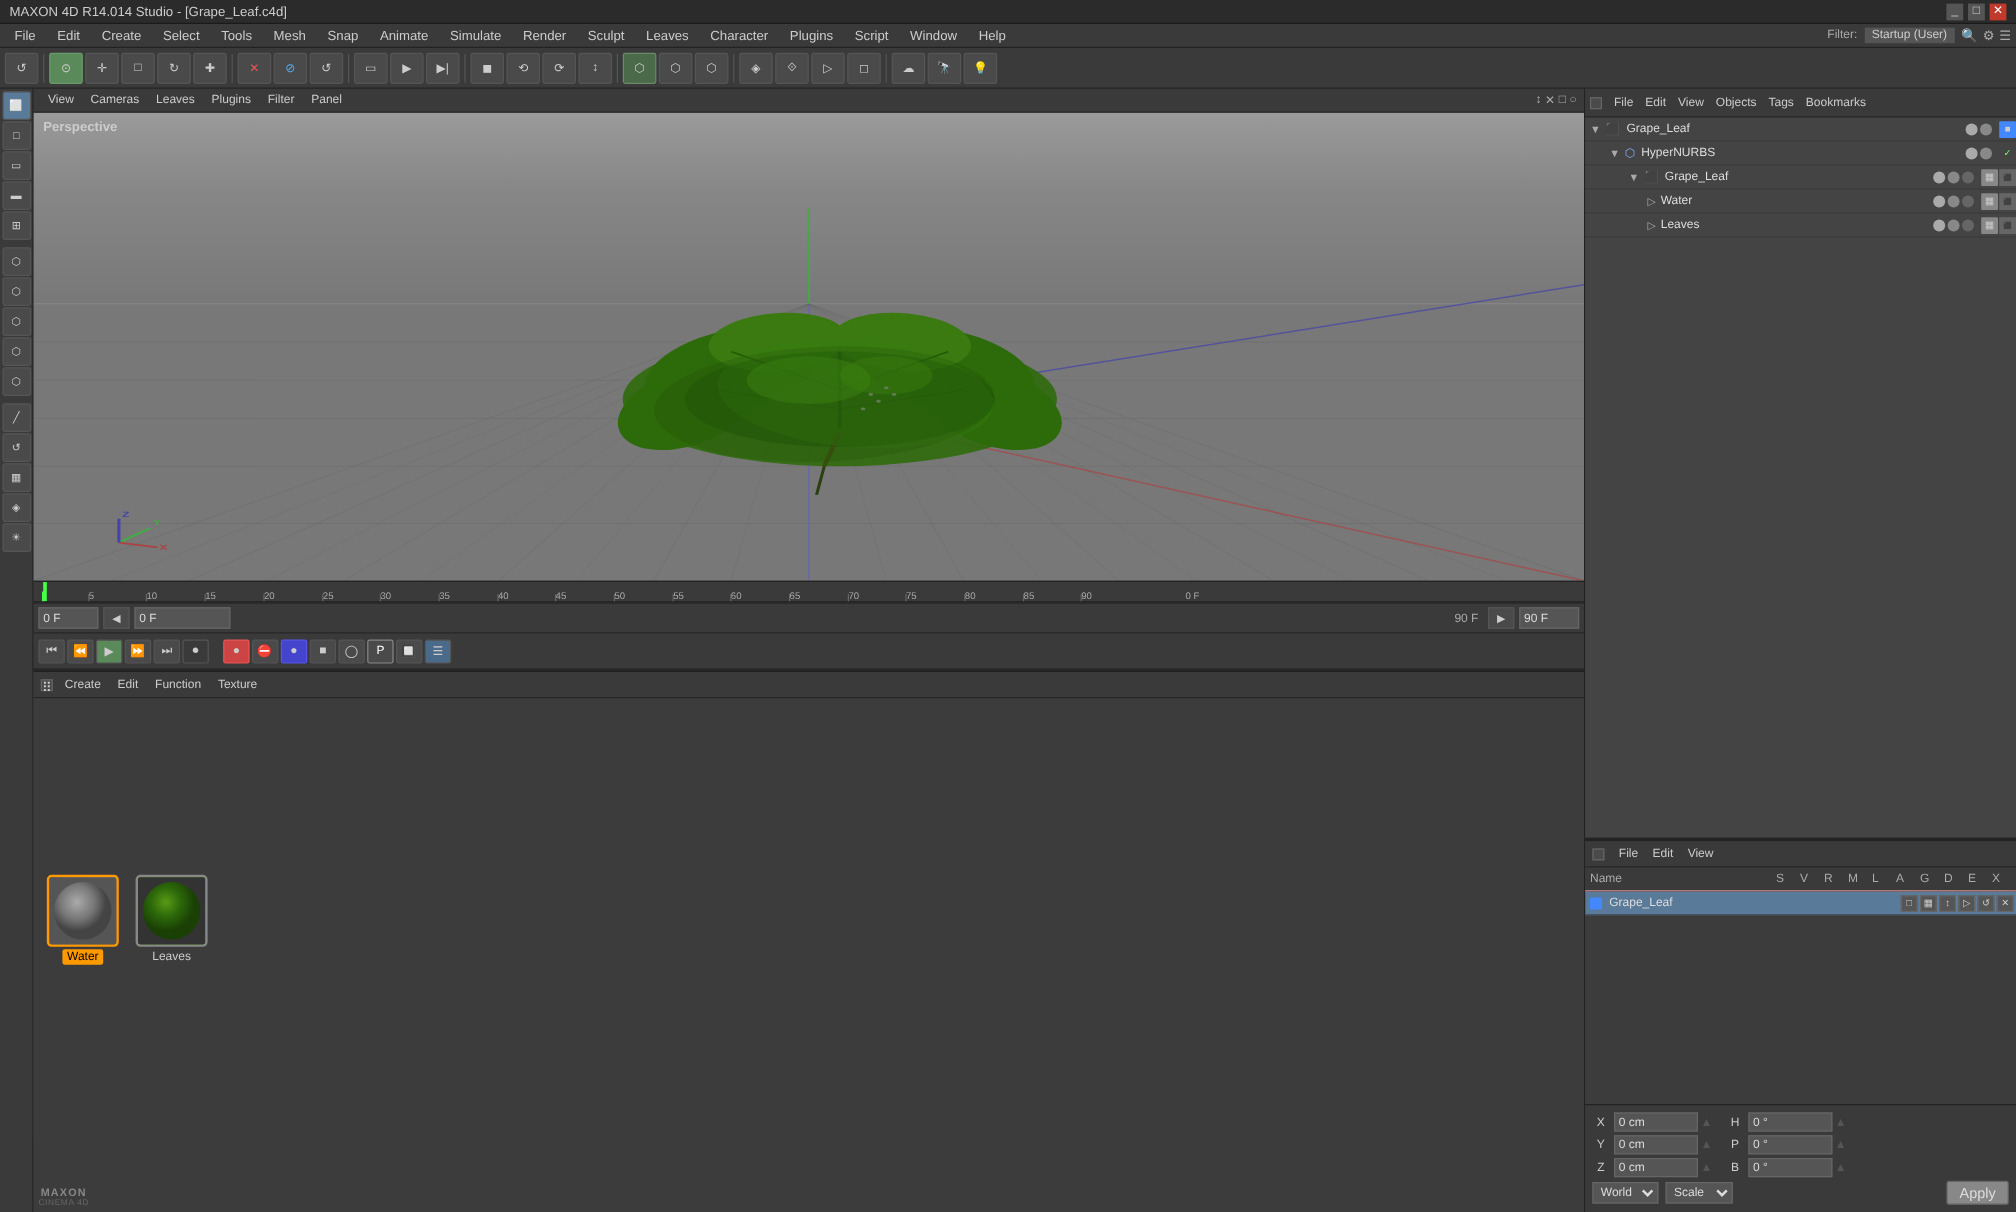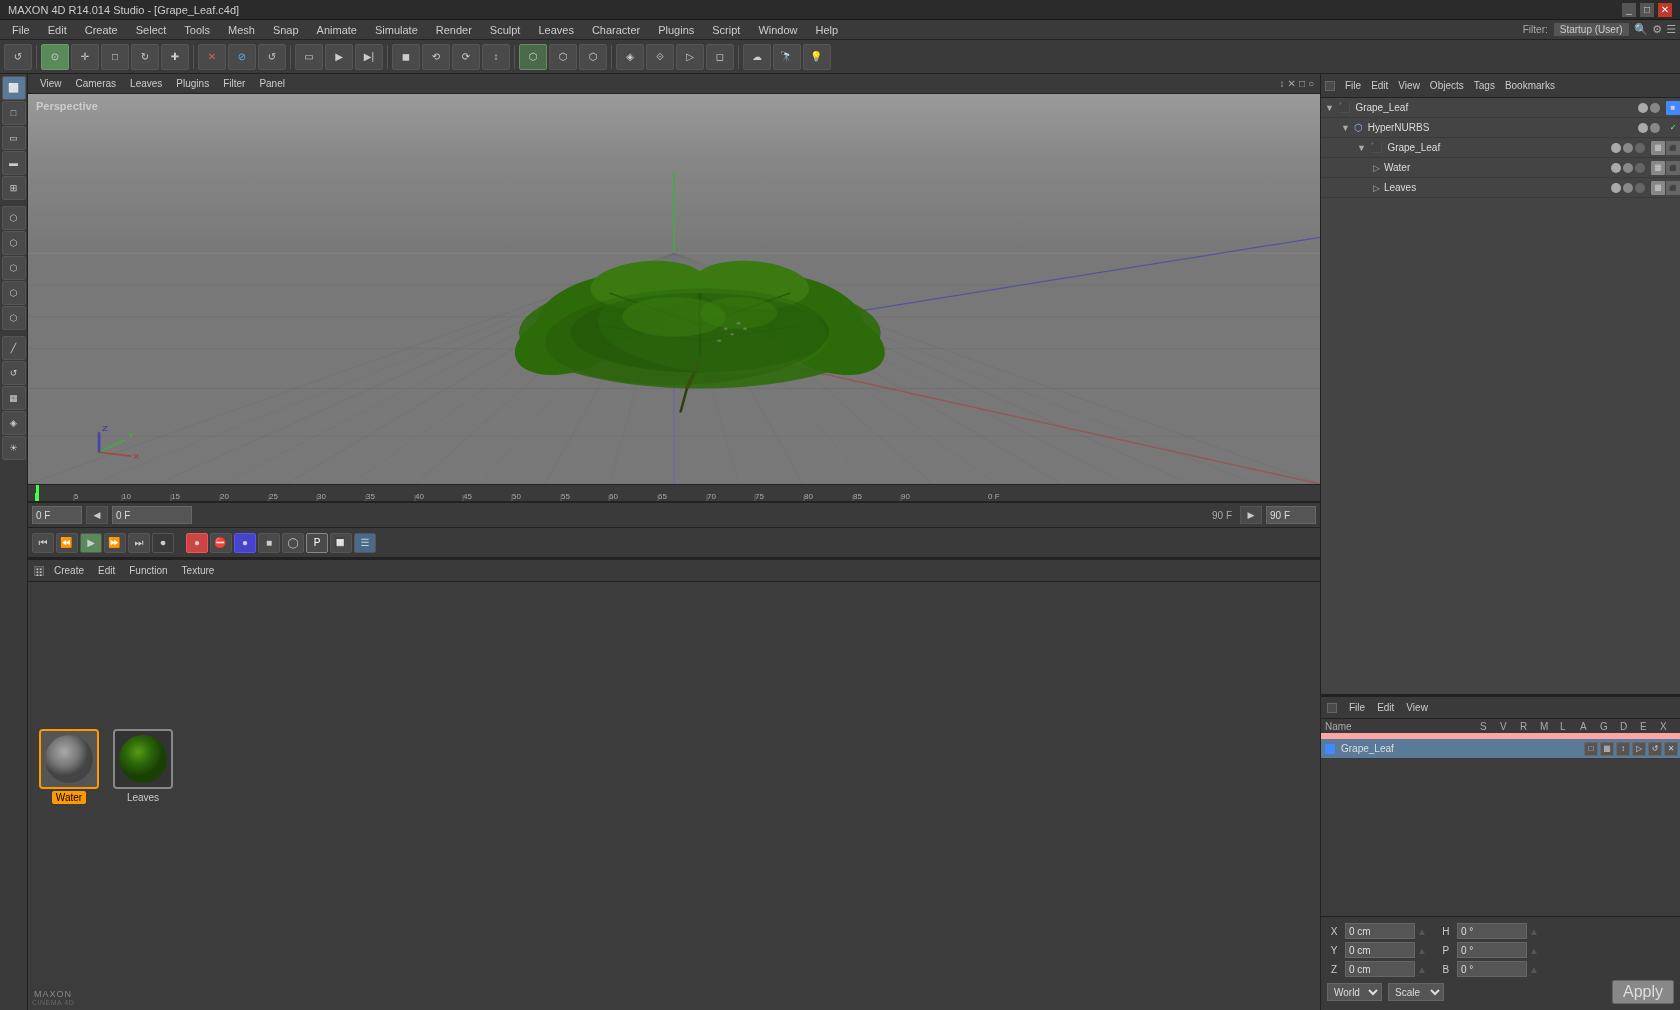--- a/index.html
+++ b/index.html
@@ -164,35 +164,35 @@
     #coords-panel {
       background: #3a3a3a; border-top: 1px solid #222; padding: 4px;
     }
     .coord-row { display: flex; gap: 4px; margin-bottom: 3px; align-items: center; }
     .coord-label { width: 14px; color: #ccc; font-size: 10px; text-align: center; }
     .coord-input {
       width: 70px; height: 16px; background: #555; border: 1px solid #666; color: #ddd; font-size: 10px; padding: 0 3px;
     }
 
     #apply-btn {
-      background: #888; border: 1px solid #666; color: #ddd; font-size: 16px; padding: 2px 10px; cursor: pointer; border-radius: 2px;
+      background: #888; border: 1px solid #666; color: #ddd; font-size: 12px; padding: 2px 10px; cursor: pointer; border-radius: 2px;
     }
 
     .coord-bottom-row { display: flex; gap: 6px; align-items: center; margin-top: 2px; }
     .coord-select {
       background: #555; border: 1px solid #666; color: #ddd; font-size: 10px; height: 18px; padding: 0 2px;
     }
 
     
     #maxon-logo {
       position: absolute; bottom: 10px; left: 5px; display: flex; flex-direction: column; align-items: center;
     }
 
     
-    #br-name-header { display: flex; align-items: center; height: 20px; background: #3a3a3a; padding: 0 4px; gap: 4px; border-bottom: 6px solid #fca5a5; }
+    #br-name-header { display: flex; align-items: center; height: 20px; background: #3a3a3a; padding: 0 4px; gap: 4px; border-bottom: 1px solid #fca5a5; }
     .br-col { font-size: 10px; color: #aaa; }
 
     
     #right-lower { flex: 1; background: #3c3c3c; overflow-y: auto; }
     .obj-row2 { height: 20px; display: flex; align-items: center; padding-left: 4px; border-bottom: 1px solid #3a3a3a; gap: 2px; }
     .obj-row2.selected { background: #5a7a9a; }
   </style>
 </head>
 <body>
 
@@ -525,21 +525,21 @@
               <ellipse cx="28" cy="28" rx="24" ry="24" fill="url(#leafGrad)"></ellipse>
             </svg>
           </div>
           <div class="mat-label normal">Leaves</div>
         </div>
       </div>
     </div>
 
     <div style="position:relative;height:60px;background:#3c3c3c;">
       <div id="maxon-logo" style="position:absolute;bottom:4px;left:4px;">
-        <div style="font-size:9px;font-weight:normal;color:#888;letter-spacing:1px;">MAXON</div>
+        <div style="font-size:9px;font-weight:bold;color:#888;letter-spacing:1px;">MAXON</div>
         <div style="font-size:7px;color:#666;letter-spacing:0.5px;">CINEMA 4D</div>
       </div>
     </div>
 
   </div>
 
   <div id="right-panel">
 
     <div id="obj-manager-top" style="height:24px;background:#3a3a3a;display:flex;align-items:center;padding:0 4px;gap:2px;border-bottom:1px solid #222;">
       <div style="width:10px;height:10px;background:#4a4a4a;border:1px solid #666;display:inline-block;margin-right:4px;"></div>

